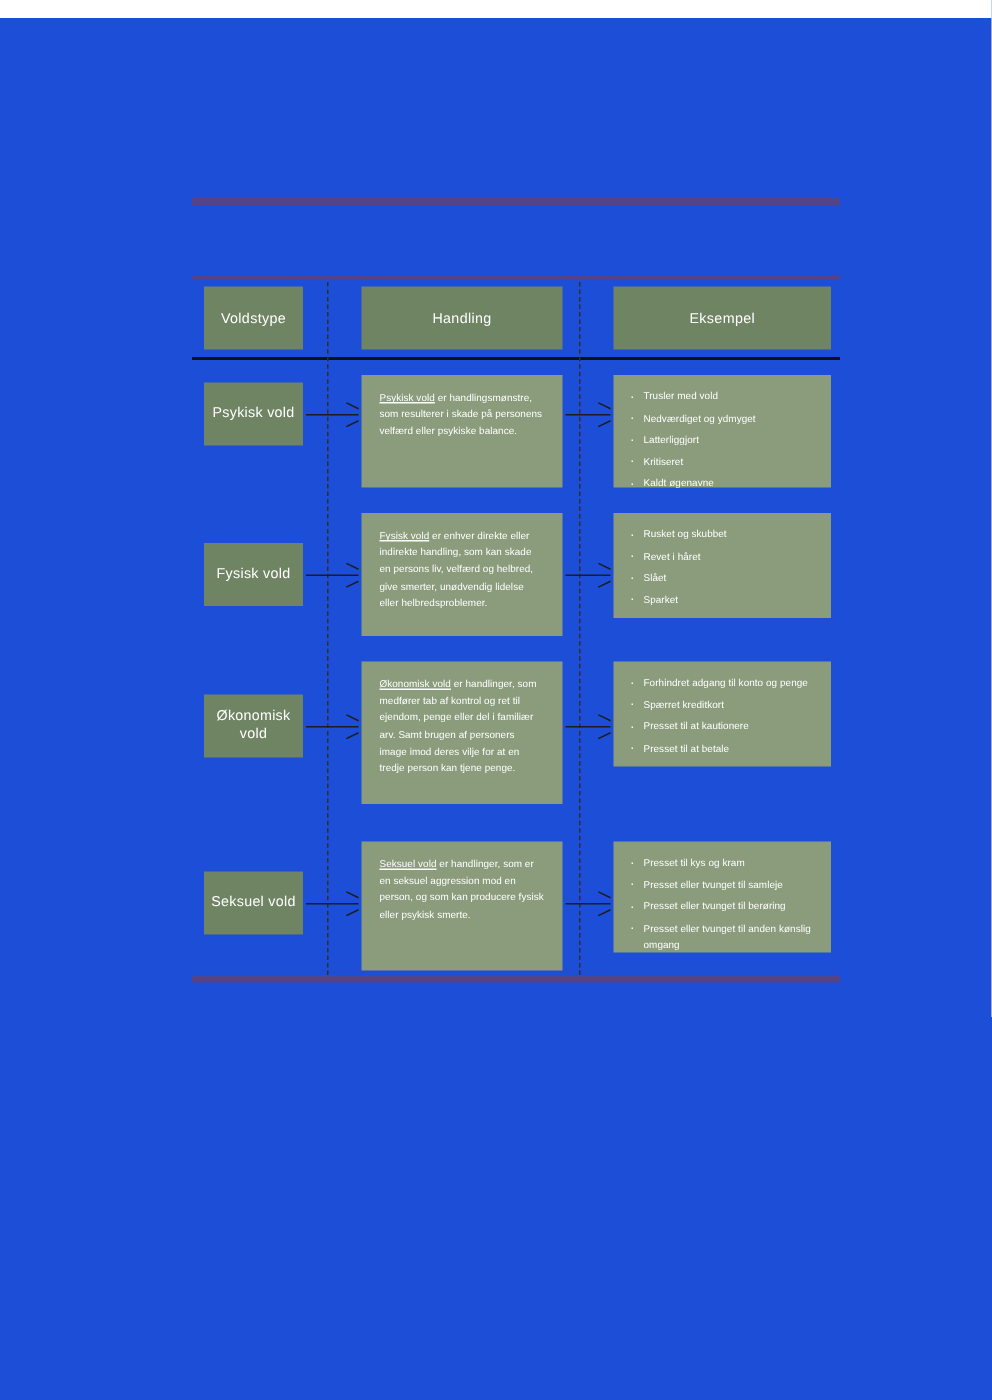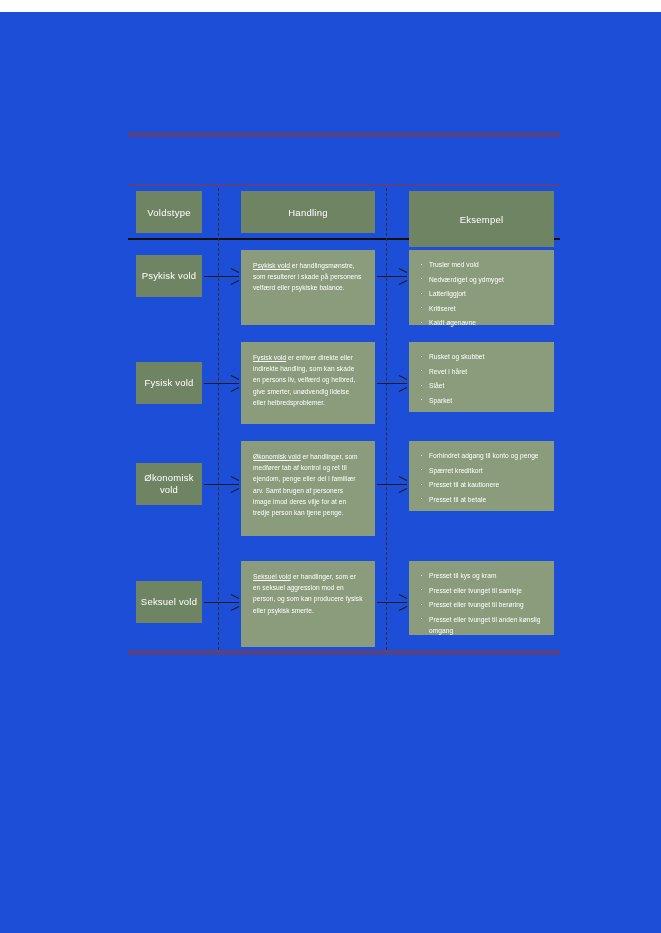--- a/index.html
+++ b/index.html
@@ -180,21 +180,21 @@
 
   <div class="vdash col1"></div>
   <div class="vdash col2"></div>
 
   <div class="box header" style="left:136px; top:179px; width:66px; height:42px;">
     <span>Voldstype</span>
   </div>
   <div class="box header" style="left:241px; top:179px; width:134px; height:42px;justify-content:center;">
     <span>Handling</span>
   </div>
-  <div class="box header" style="left:409px; top:179px; width:145px; height:56px;">
+  <div class="box header" style="left:409px; top:179px; width:145px; height:42px;">
     <span>Eksempel</span>
   </div>
 
   <div class="box label" style="left:136px; top:243px; width:66px; height:42px;">
     <span>Psykisk vold</span>
   </div>
   <div class="arrow" style="left:204px; top:258px; width:35px;">
     <div class="shaft" style="width:35px;"></div>
     <div class="head" style="left:26px;"></div>
   </div>

